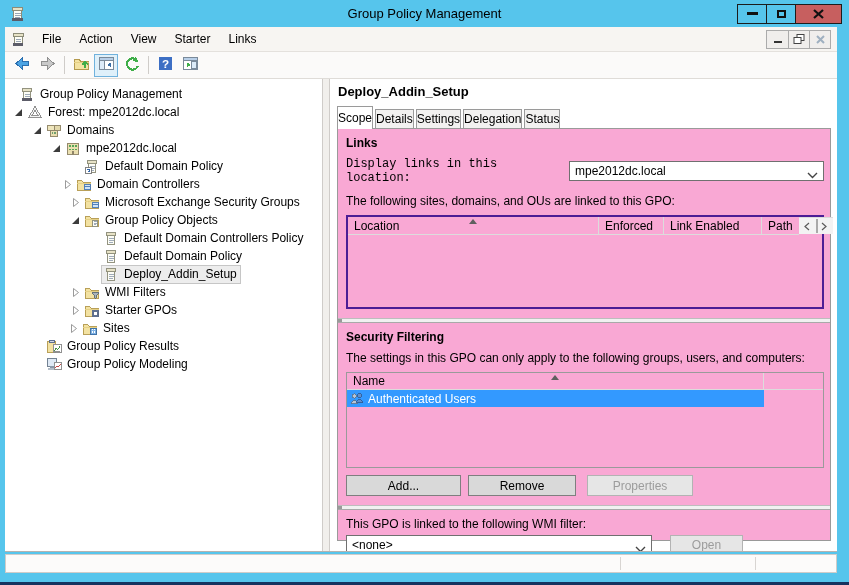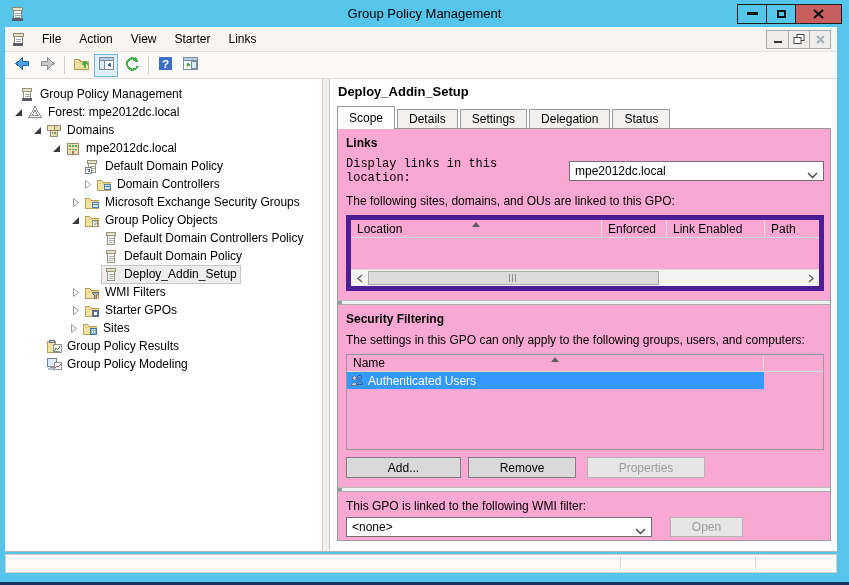--- a/index.html
+++ b/index.html
@@ -56,33 +56,33 @@
   .tree-row { height:18px; display:flex; align-items:center; white-space:nowrap; }
   .tree-expander { width:13px; flex:0 0 13px; display:flex; align-items:center; justify-content:center; }
   .tree-entry { display:flex; align-items:center; padding:1px 3px 1px 1px; border:1px solid transparent; }
   .tree-entry.selected { background:#ededed; border:1px solid #c6c6c6; }
   .tree-icon { width:16px; height:15px; margin-right:5px; flex:0 0 16px; }
 
   
   .pane-title { font-size:13px; font-weight:bold; margin:2px 0 7px 1px; }
   .tabs { display:flex; position:relative; z-index:2; padding-left:0; }
   .tab { border:1px solid #9a9a9a; border-bottom:none; background:#f2f1f0;
-         padding:2px 11px 2px; margin-right:2px; margin-top:3px; }
+         padding:2px 0 2px; margin-right:2px; margin-top:3px; }
   .tab.active { background:#fff; margin-top:0; padding-top:4px; padding-bottom:4px; margin-bottom:-1px; }
   .panel { border:1px solid #9a9a9a; background:#f9a8d4; height:413px; padding:6px 6px 0 8px; position:relative; z-index:1; }
 
   .section-heading { font-weight:bold; margin:1px 0 7px; }
   .links-row { display:flex; align-items:center; margin-bottom:9px; }
   .links-row-label { width:223px; flex:0 0 223px;font-family:Liberation Mono, monospace; }
   .combo { height:20px; border:1px solid #707070; background:#fff; display:flex; align-items:center;
            padding:0 5px; flex:1; position:relative; }
   .combo .combo-arrow { position:absolute; right:5px; top:6px; }
   .caption { margin-bottom:7px; }
 
-  .link-table { border:5px solid #4c1d95; height:76px; display:flex; flex-direction:column; }
+  .link-table { border:2px solid #4c1d95; height:94px; display:flex; }
   .lt-header { display:flex; height:18px; flex:0 0 18px; border-bottom:1px solid #dcdcdc; }
   .lt-col { padding:2px 6px 0; border-right:1px solid #dcdcdc; position:relative; white-space:nowrap; overflow:hidden; }
   .lt-col:last-child { border-right:none; flex:1; }
   .sort-asc { position:absolute; left:50%; top:2px; margin-left:-4px; width:0; height:0;
               border-left:4px solid transparent; border-right:4px solid transparent; border-bottom:5px solid #5f5f5f; }
   .lt-body { flex:1; }
   .hscroll { height:17px; flex:0 0 17px; border-top:1px solid #dcdcdc; display:flex; background:#f3f3f3; }
   .hs-btn { width:17px; flex:0 0 17px; display:flex; align-items:center; justify-content:center; }
   .hs-track { flex:1; position:relative; }
   .hs-thumb { position:absolute; left:0; top:1px; bottom:1px; width:67%; background:#dcdcdc;
@@ -99,21 +99,21 @@
   .sec-row { height:17px; width:417px; display:flex; align-items:center; padding-left:2px; }
   .sec-row.selected { background:#3399ff; color:#fff; }
   .sec-row .row-icon { width:16px; height:14px; margin-right:3px; flex:0 0 16px; }
 
   .btn-row { display:flex; margin-top:7px; }
   .btn { height:21px; background:#d9d9d9; border:1px solid #7f7f7f;
          display:flex; align-items:center; justify-content:center; }
   .btn.disabled { background:#e6e6e6; border:1px solid #b3b3b3; color:#9c9c9c; }
   .btn-add { width:115px; }
   .btn-remove { width:108px; margin-left:7px; }
-  .btn-properties { width:118px; margin-left:11px; }
+  .btn-properties { width:106px; margin-left:11px; }
 
   .wmi-row { display:flex; align-items:center; margin-top:3px; }
   .wmi-combo { flex:0 0 306px; width:306px; }
   .btn-open { width:73px; height:20px; margin-left:18px; }
 
   
   .statusbar { margin:2px 12px 0 5px; height:19px; background:#fcfbfa;
                border:1px solid #cfccc9; position:relative; }
   .status-sep { position:absolute; top:2px; bottom:2px; width:1px; background:#d8d5d2; }
   .status-sep.s1 { left:614px; }
@@ -303,21 +303,21 @@
             <span class="tree-icon"><svg width="16" height="15" viewBox="0 0 16 16" shape-rendering="crispEdges">
                 <rect x="4" y="3" width="8" height="11" fill="#fdfdf6" stroke="#8c8c78"></rect>
                 <rect x="3" y="2" width="10" height="3" fill="#e7e2c6" stroke="#8c8c78"></rect>
                 <path d="M6 8 h5 M6 10 h5 M6 12 h4" stroke="#9aa6b5"></path>
                 <rect x="1" y="9.5" width="6" height="6" fill="#fff" stroke="#7a7a7a"></rect>
                 <path d="M2.5 14 l2.8-2.8 M3 11 h2.4 v2.4" stroke="#2b5fa5" fill="none"></path>
               </svg></span>
             <span>Default Domain Policy</span>
           </span>
         </div>
-        <div class="tree-row" style="padding-left: 76px;">
+        <div class="tree-row" style="padding-left: 56px;">
           <span class="tree-expander">
             <svg width="8" height="11" viewBox="0 0 8 11">
               <polygon points="1.5,1.5 6.5,5.5 1.5,9.5" fill="#fff" stroke="#9a9a9a"></polygon>
             </svg>
           </span>
           <span class="tree-entry">
             <span class="tree-icon"><svg width="16" height="15" viewBox="0 0 16 16" shape-rendering="crispEdges">
                 <path d="M1 4 h5 l1 2 h8 v8 H1 z" fill="#f3e2a2" stroke="#b49a4e"></path>
                 <path d="M1 7 h14" stroke="#e4cf85"></path>
                 <rect x="8.5" y="8" width="6" height="5.5" fill="#cfe4f7" stroke="#4a7ab5"></rect>

